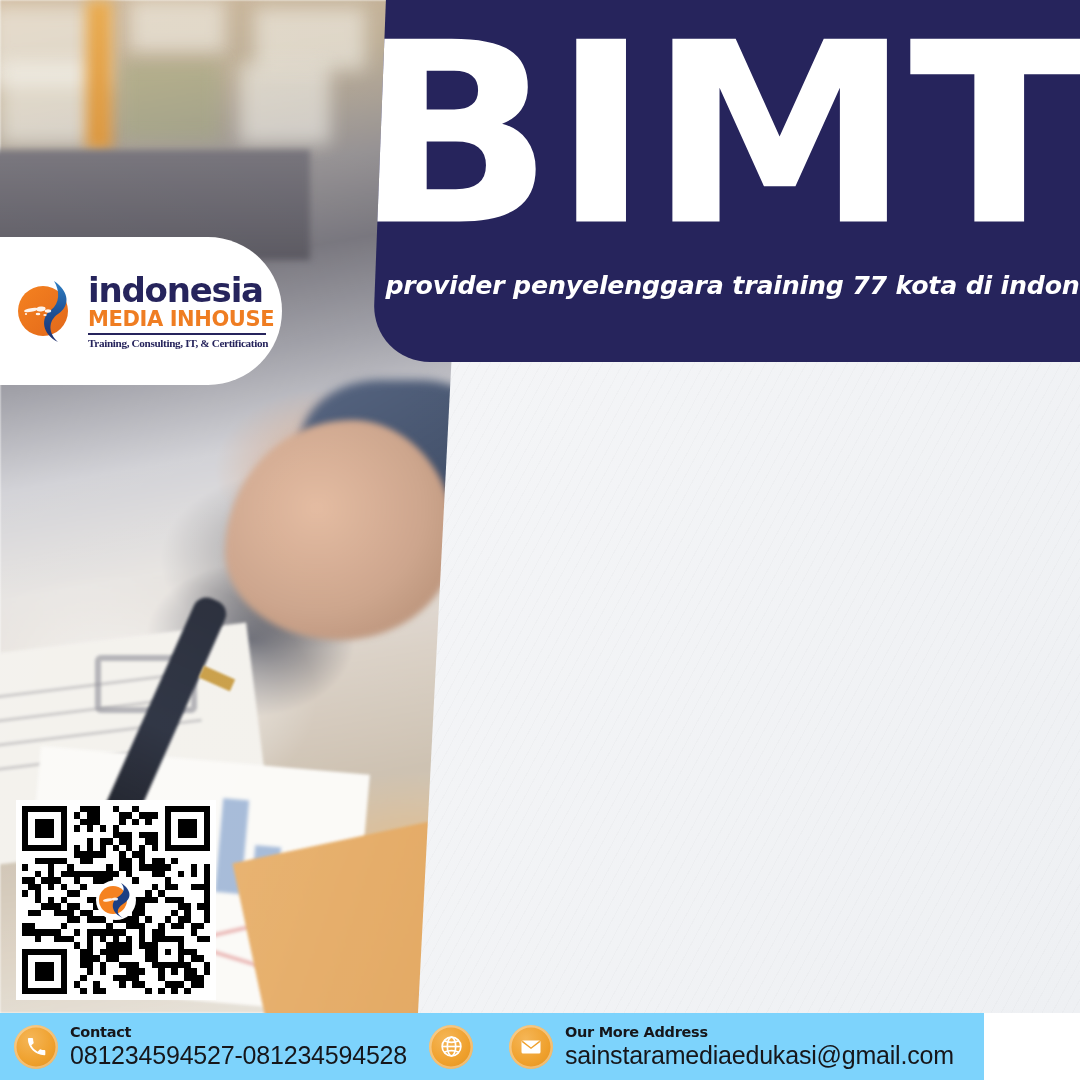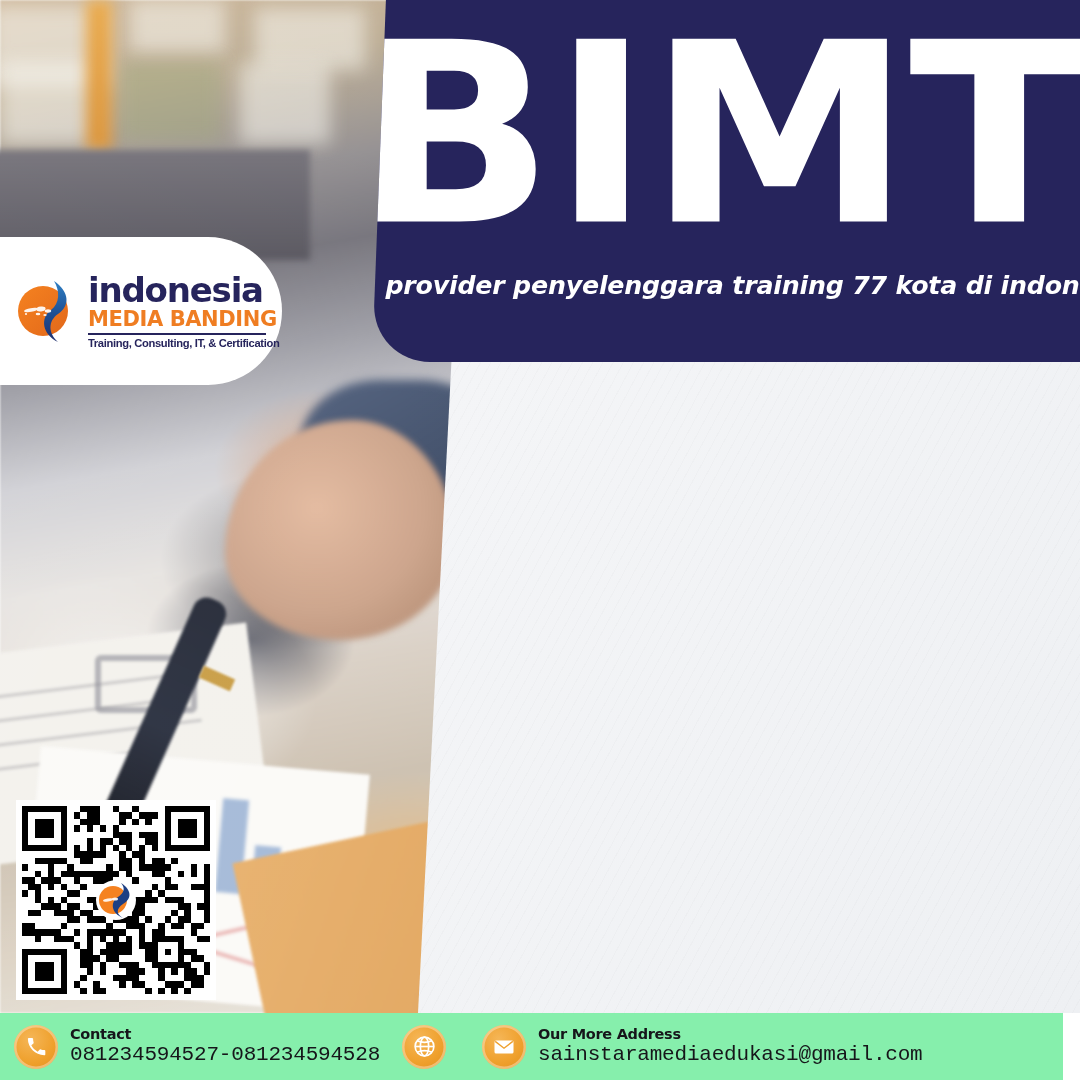--- a/index.html
+++ b/index.html
@@ -238,21 +238,21 @@
     font-weight: 700;
     font-size: 21px;
     color: #ef7d22;
     line-height: 24px;
     letter-spacing: -0.4px;
   }
   .logo-rule {
     height: 1.5px; background: #26245c; margin: 2px 0 2px 0; width: 178px;
   }
   .logo-tagline {
-    font-family: Liberation Sans, sans-serif;
+    font-family: Liberation Serif, serif;
     font-weight: 700;
     font-size: 11.2px;
     color: #26245c;
     letter-spacing: -0.35px;
     white-space: nowrap;
   }
 
   
   .services {
     position: absolute;
@@ -293,22 +293,22 @@
     width: 40px; height: 40px;
     margin: -20px 0 0 -20px;
     background: #ffffff;
     border-radius: 50%;
   }
 
   
   .footer {
     position: absolute;
     left: 0; top: 1013px;
-    width: 1063px; height: 67px;
-    background: #86efac;
+    width: 984px; height: 67px;
+    background: #7dd3fc;
     display: flex;
     align-items: center;
   }
   .foot-item {
     display: flex;
     align-items: center;
     height: 100%;
   }
   .foot-item.contact { padding-left: 14px; }
   .foot-item.info    { padding-left: 22px; }
@@ -328,23 +328,23 @@
   .foot-text { line-height: 1.05; }
   .foot-label {
     font-family: "DejaVu Sans", sans-serif;
     font-weight: 700;
     font-size: 14.5px;
     color: #16161a;
     letter-spacing: -0.3px;
     margin-bottom: 2px;
   }
   .foot-value {
-    font-family: Liberation Mono, monospace;
+    font-family: Liberation Sans, sans-serif;
     font-weight: 400;
-    font-size: 21px;
+    font-size: 25px;
     color: #16161a;
     letter-spacing: -0.2px;
     white-space: nowrap;
   }
 </style>
 </head>
 <body>
 
 <div class="poster">
 
@@ -414,21 +414,21 @@
           <ellipse cx="27" cy="31" rx="4.6" ry="2.4" transform="rotate(-6 27 31)"></ellipse>
           <ellipse cx="34" cy="33" rx="3.2" ry="1.7"></ellipse>
           <ellipse cx="24" cy="36" rx="2.3" ry="1.2"></ellipse>
           <ellipse cx="31" cy="37" rx="1.7" ry="1"></ellipse>
           <circle cx="12" cy="36" r="1.1"></circle>
         </g>
       </svg>
     </div>
     <div class="logo-text">
       <div class="logo-name">indonesia</div>
-      <div class="logo-sub">MEDIA BANDING</div>
+      <div class="logo-sub">MEDIA INHOUSE</div>
       <div class="logo-rule"></div>
       <div class="logo-tagline">Training, Consulting, IT, &amp; Certification</div>
     </div>
   </div>
 
 
   <div class="qr-wrap">
     <div class="qr-canvas">
       <svg id="qr-svg" viewBox="0 0 29 29" width="188" height="188" shape-rendering="crispEdges">
           <rect width="29" height="29" fill="#fff"></rect>

